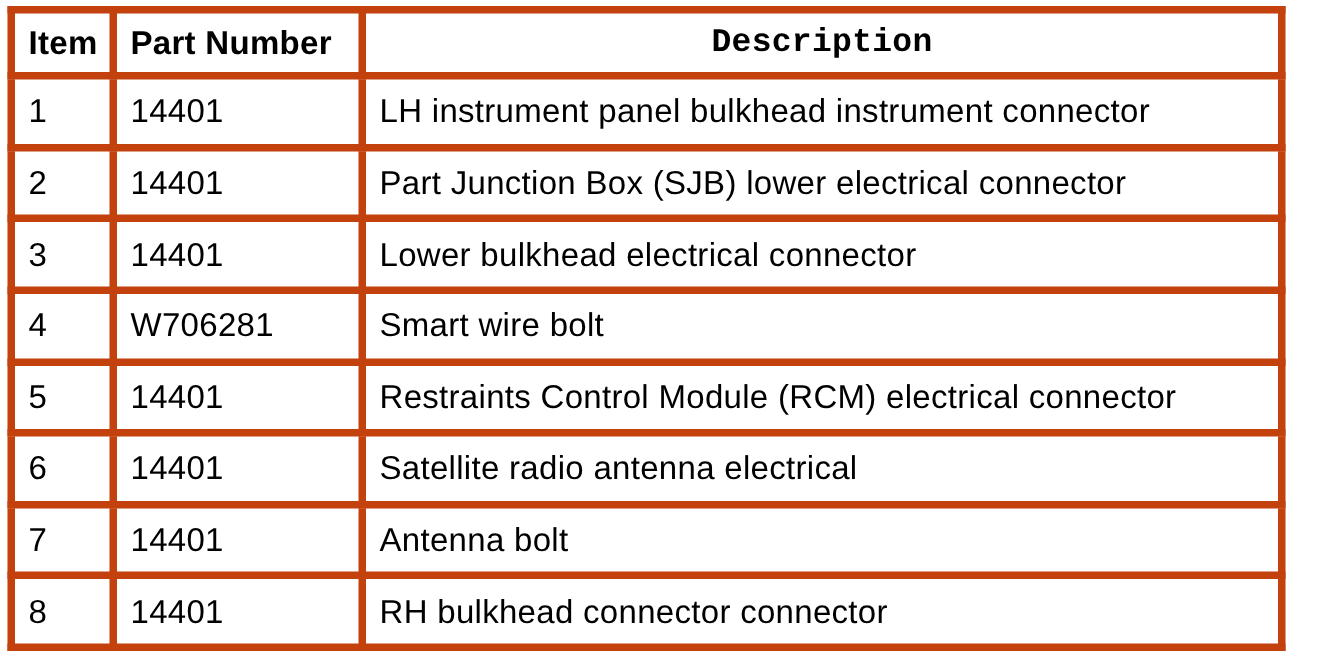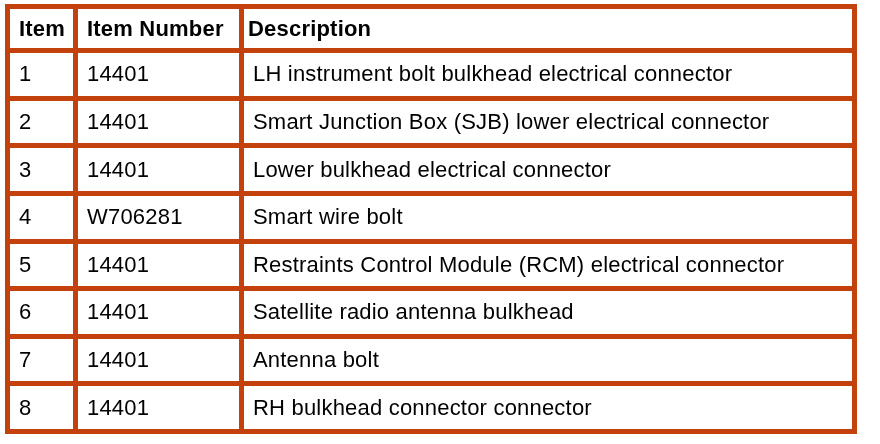--- a/index.html
+++ b/index.html
@@ -38,21 +38,23 @@
     overflow: hidden;
     padding: 0 4px 0 9px;
     letter-spacing: 0.2px;
   }
   .parts-table th {
     font-weight: bold;
     text-align: left;
     height: 44px;
   }
   .parts-table th.col-description {
+    text-align: center;
     padding-left: 4px;
+    font-family: Liberation Mono, monospace;
   }
   .parts-table td {
     font-weight: normal;
     text-align: left;
     height: 47px;
   }
   col.col-item { width: 68px; }
   col.col-part { width: 166px; }
   col.col-desc { width: 613px; }
 </style>
@@ -62,54 +64,54 @@
 <div class="page">
   <table class="parts-table">
     <colgroup>
       <col class="col-item">
       <col class="col-part">
       <col class="col-desc">
     </colgroup>
     <thead>
       <tr>
         <th class="col-item">Item</th>
-        <th class="col-part">Item Number</th>
+        <th class="col-part">Part Number</th>
         <th class="col-description">Description</th>
       </tr>
     </thead>
     <tbody>
       <tr>
         <td>1</td>
         <td>14401</td>
-        <td>LH instrument bolt bulkhead electrical connector</td>
+        <td>LH instrument panel bulkhead instrument connector</td>
       </tr>
       <tr>
         <td>2</td>
         <td>14401</td>
-        <td>Smart Junction Box (SJB) lower electrical connector</td>
+        <td>Part Junction Box (SJB) lower electrical connector</td>
       </tr>
       <tr>
         <td>3</td>
         <td>14401</td>
         <td>Lower bulkhead electrical connector</td>
       </tr>
       <tr>
         <td>4</td>
         <td>W706281</td>
         <td>Smart wire bolt</td>
       </tr>
       <tr>
         <td>5</td>
         <td>14401</td>
         <td>Restraints Control Module (RCM) electrical connector</td>
       </tr>
       <tr>
         <td>6</td>
         <td>14401</td>
-        <td>Satellite radio antenna bulkhead</td>
+        <td>Satellite radio antenna electrical</td>
       </tr>
       <tr>
         <td>7</td>
         <td>14401</td>
         <td>Antenna bolt</td>
       </tr>
       <tr>
         <td>8</td>
         <td>14401</td>
         <td>RH bulkhead connector connector</td>

